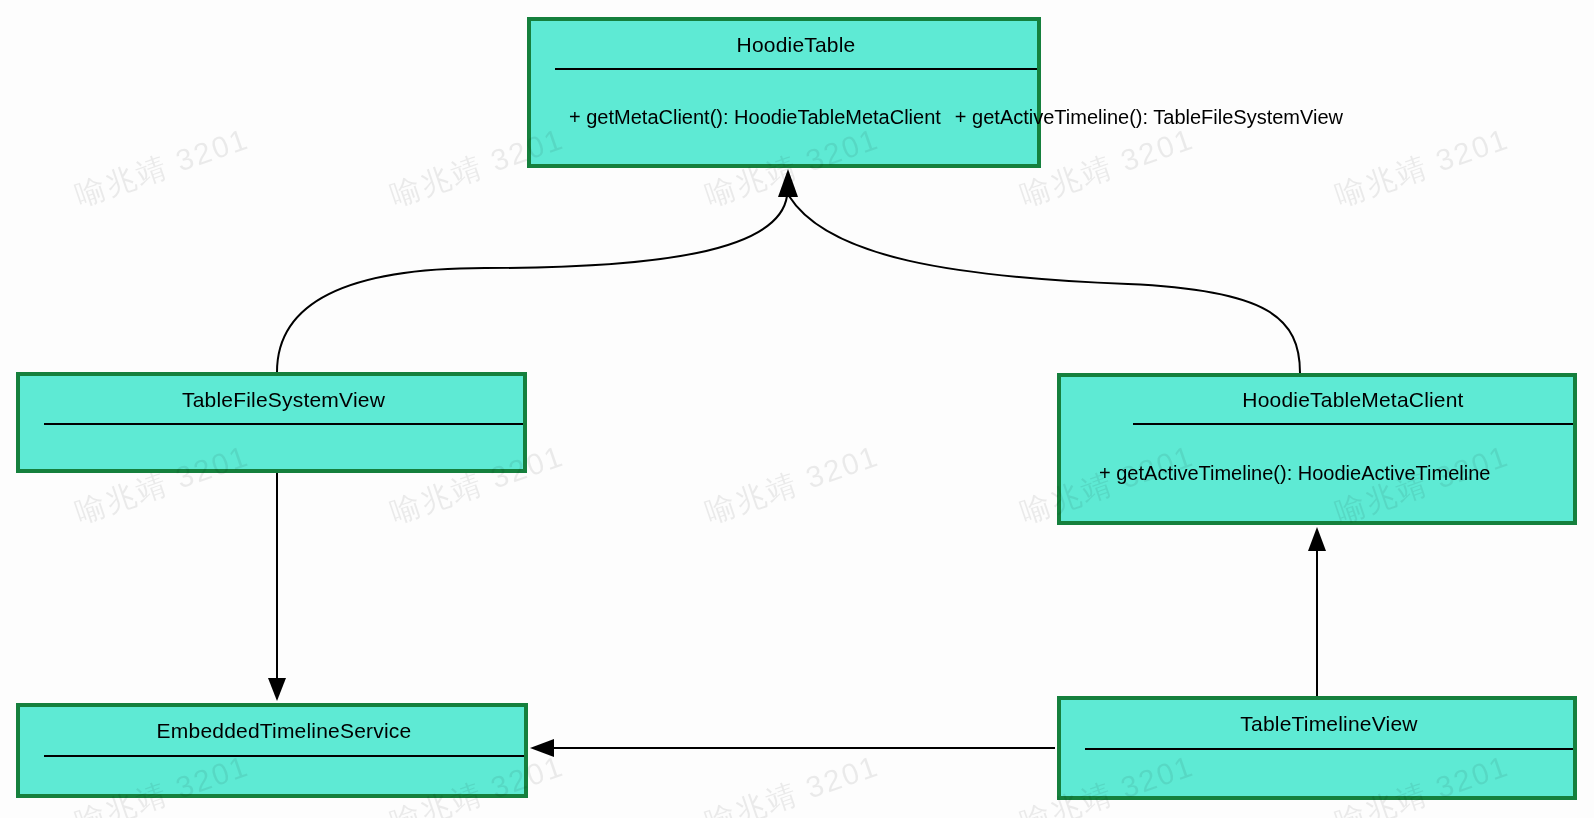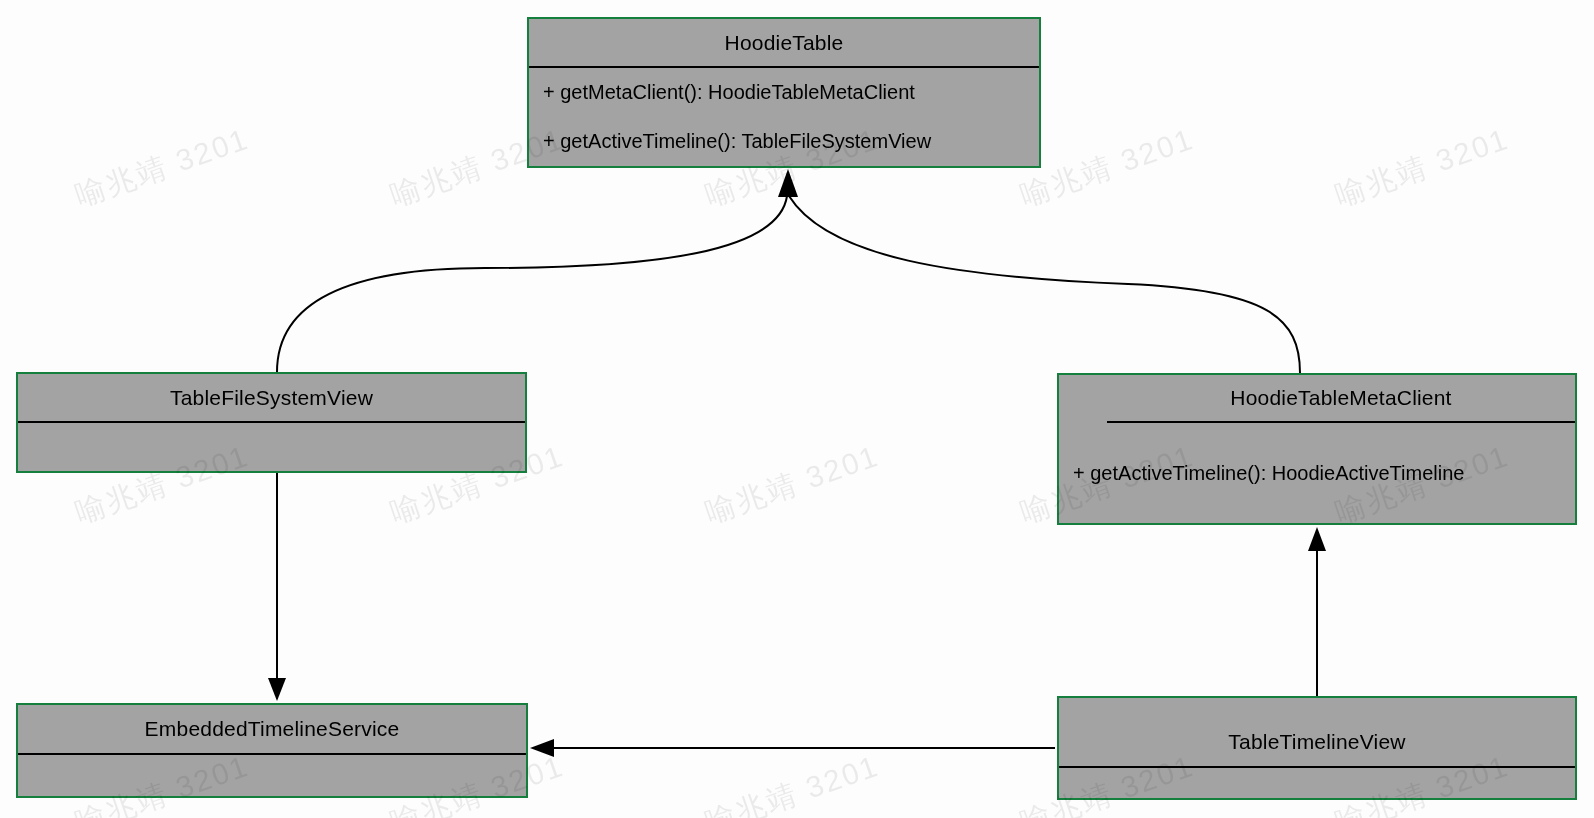--- a/index.html
+++ b/index.html
@@ -27,39 +27,40 @@
     stroke: #000;
     stroke-width: 2;
   }
   .connectors polygon {
     fill: #000;
     stroke: none;
   }
   .uml-box {
     position: absolute;
     z-index: 2;
-    background: #a3a3a3;
-    border: 2px solid #15803d;
+    background: #5eead4;
+    border: 4px solid #15803d;
     box-sizing: border-box;
     display: flex;
     flex-direction: column;
+    padding-left: 24px;
   }
   .uml-title {
     border-bottom: 2px solid #000;
     display: flex;
     align-items: center;
     justify-content: center;
     font-size: 21px;
     letter-spacing: 0.2px;
     flex: 0 0 auto;
   }
   .uml-body {
     flex: 1 1 auto;
     display: flex;
-    flex-direction: column;
+    flex-direction: row;
   }
   .uml-method {
     flex: 1 1 auto;
     display: flex;
     align-items: center;
     padding-left: 14px;
     font-size: 20px;
     white-space: nowrap;
   }
   .wm-layer {
@@ -122,21 +123,21 @@
       <div class="uml-method">+ getActiveTimeline(): HoodieActiveTimeline</div>
     </div>
   </div>
 
   <div class="uml-box" style="left:16px; top:703px; width:512px; height:95px;">
     <div class="uml-title" style="height:48px;">EmbeddedTimelineService</div>
     <div class="uml-body"></div>
   </div>
 
   <div class="uml-box" style="left:1057px; top:696px; width:520px; height:104px;">
-    <div class="uml-title" style="height:48px;margin-top:20px;">TableTimelineView</div>
+    <div class="uml-title" style="height:48px;">TableTimelineView</div>
     <div class="uml-body"></div>
   </div>
 
   <div class="wm-layer">
       <span class="wm" style="left: 70px; top: 178px;">喻兆靖 3201</span>
       <span class="wm" style="left: 385px; top: 178px;">喻兆靖 3201</span>
       <span class="wm" style="left: 700px; top: 178px;">喻兆靖 3201</span>
       <span class="wm" style="left: 1015px; top: 178px;">喻兆靖 3201</span>
       <span class="wm" style="left: 1330px; top: 178px;">喻兆靖 3201</span>
       <span class="wm" style="left: 70px; top: 495px;">喻兆靖 3201</span>

